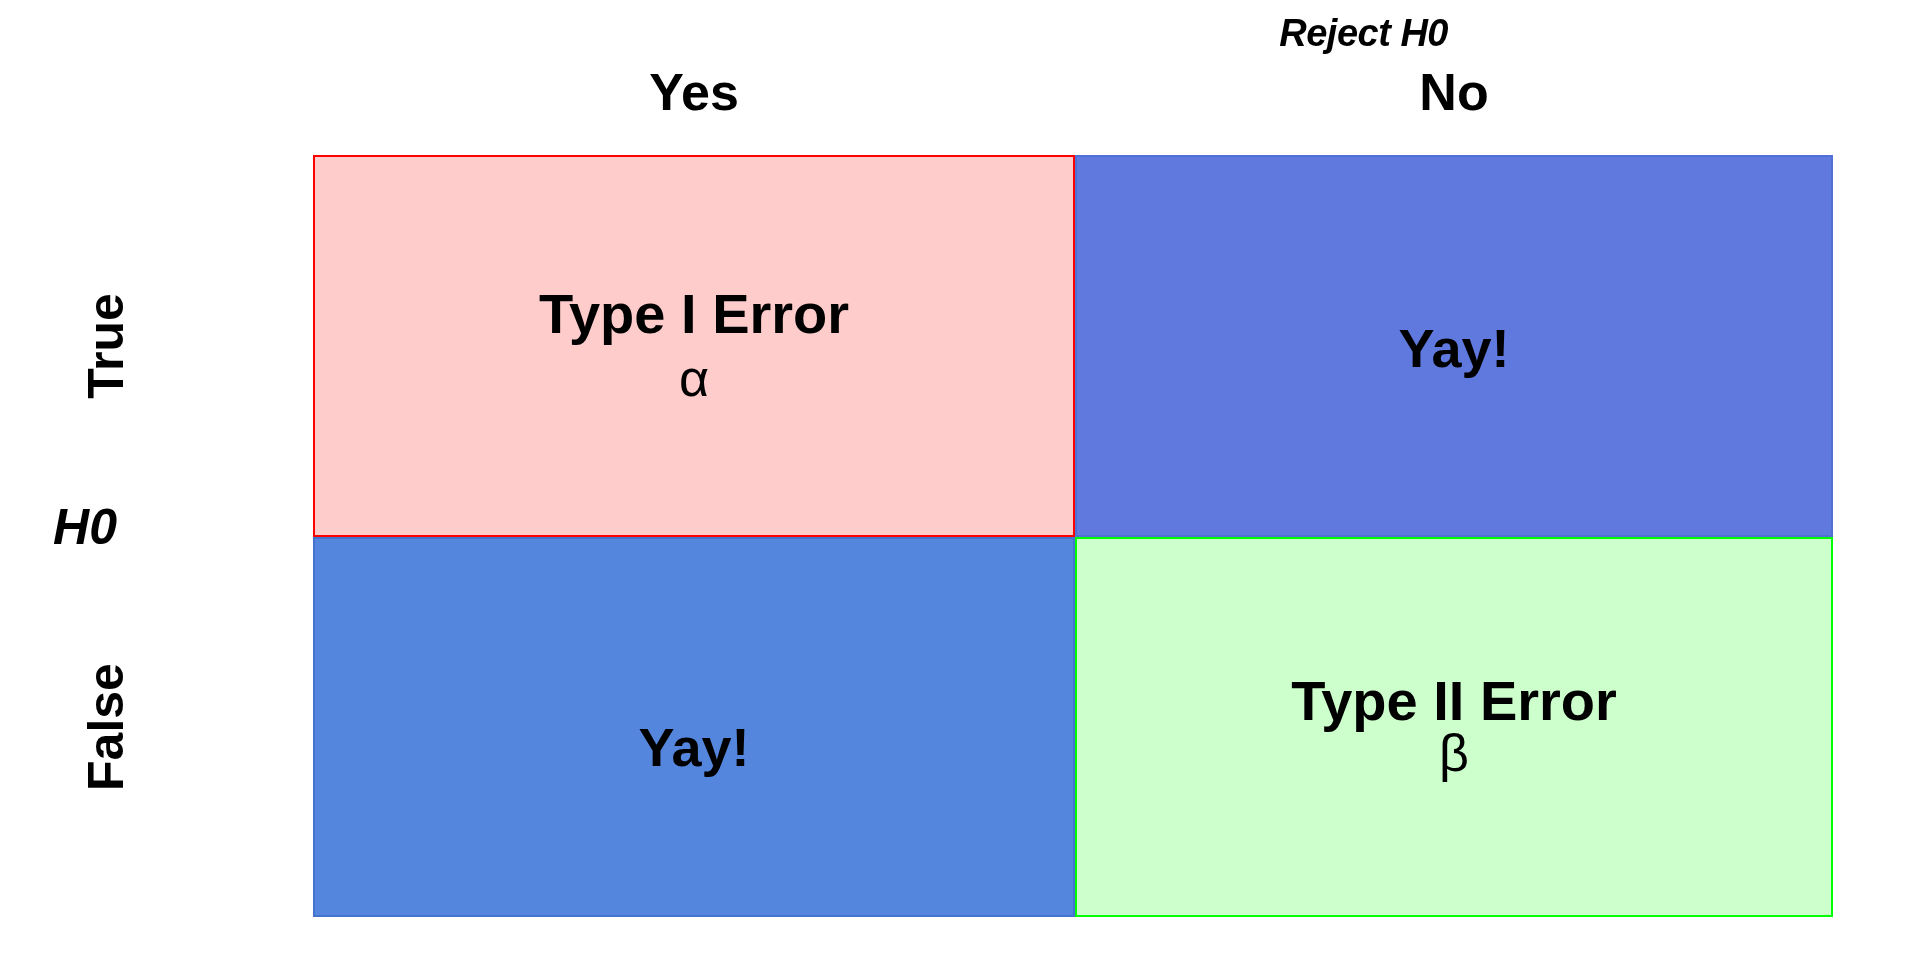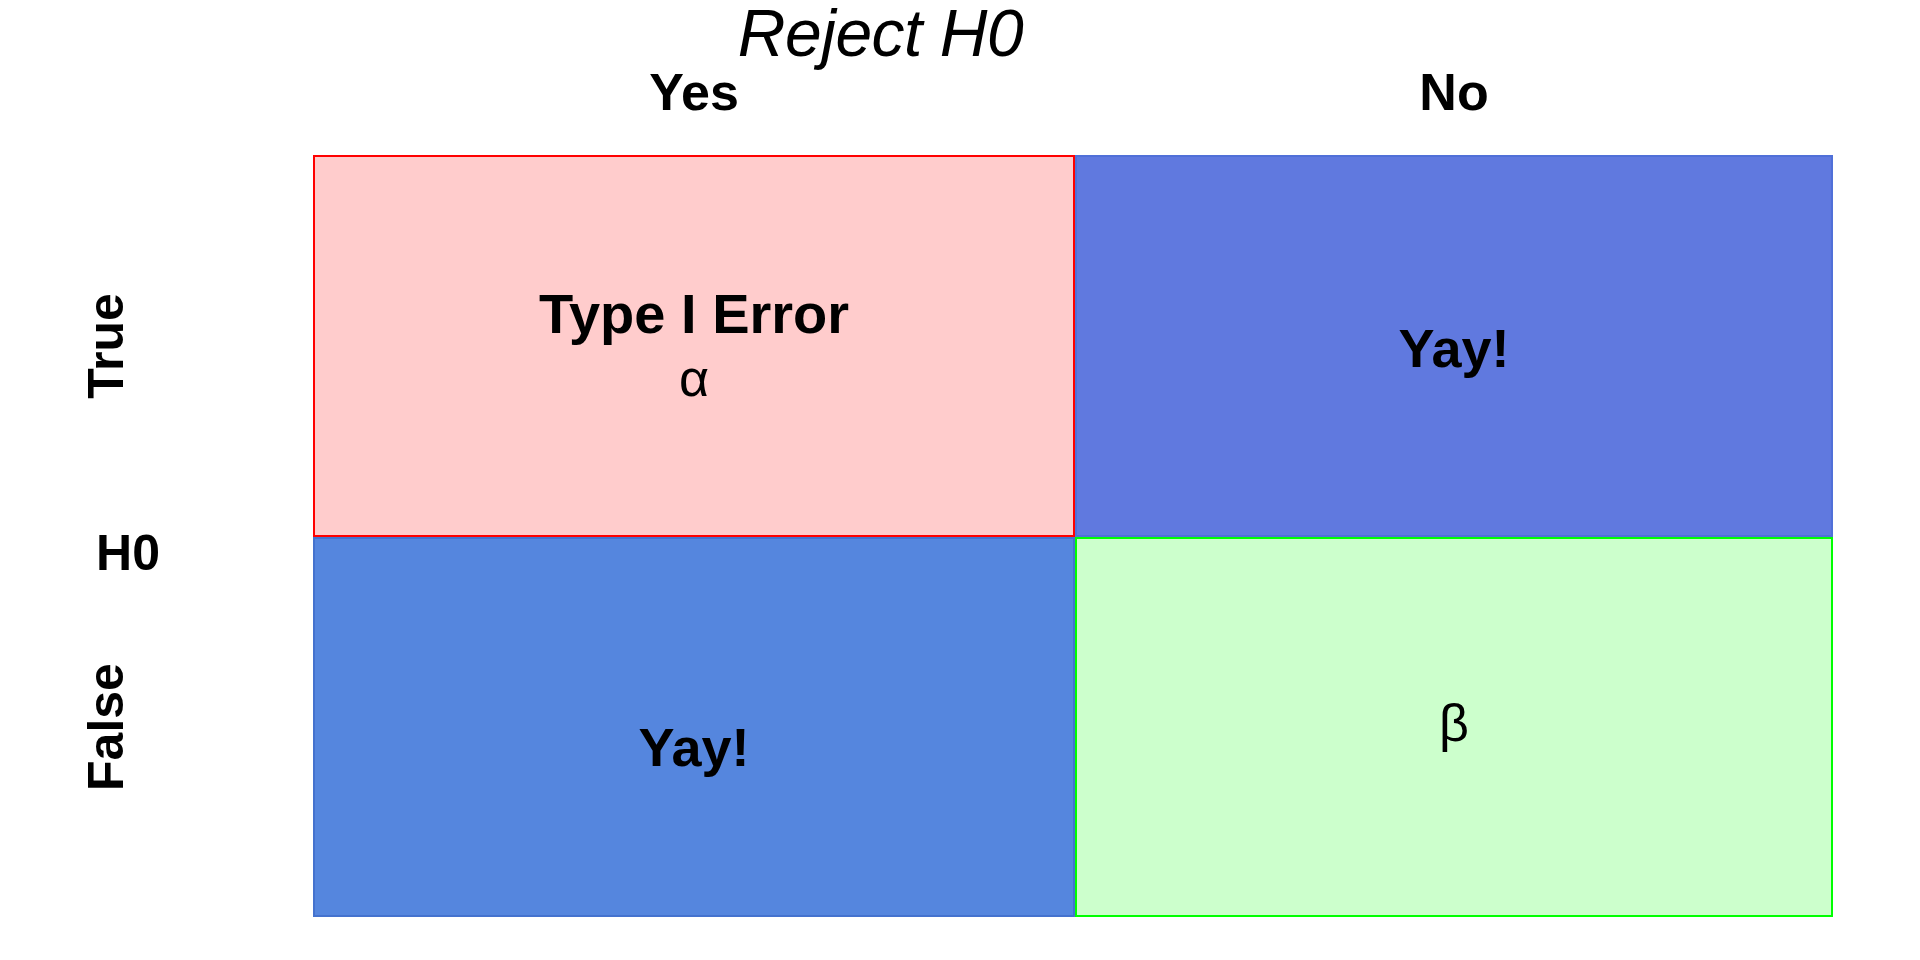--- a/index.html
+++ b/index.html
@@ -22,23 +22,23 @@
     width: 1920px;
     height: 960px;
   }
 
   
   .title {
     position: absolute;
     left: 313px;
     top: 2px;
     width: 1135px;
-    text-align: center;
-    font-size: 66px;
-    font-weight: normal;
+    text-align: right;
+    font-size: 38px;
+    font-weight: bold;
     font-style: italic;
     line-height: 62px;
     letter-spacing: -0.5px;
     white-space: nowrap;
   }
 
   
   .col-head {
     position: absolute;
     top: 63px;
@@ -48,25 +48,26 @@
     text-align: center;
     white-space: nowrap;
   }
   .col-head.yes { left: 313px; width: 762px; }
   .col-head.no  { left: 1075px; width: 758px; }
 
   
   .h0-label {
     position: absolute;
     left: 10px;
-    top: 525px;
+    top: 499px;
     width: 150px;
-    text-align: right;
+    text-align: center;
     font-size: 50px;
     font-weight: bold;
+    font-style: italic;
     line-height: 56px;
     white-space: nowrap;
   }
 
   
   .row-head {
     position: absolute;
     font-size: 50px;
     font-weight: bold;
     line-height: 52px;
@@ -193,18 +194,19 @@
     <div class="cell tr" style="background: rgb(96, 121, 223); border-color: rgb(80, 112, 216);">
       <div class="yay">Yay!</div>
     </div>
 
     <div class="cell bl" style="background: rgb(85, 134, 222); border-color: rgb(68, 114, 206);">
       <div class="yay">Yay!</div>
     </div>
 
     <div class="cell br" style="background: rgb(204, 255, 204); border-color: rgb(0, 255, 0);">
       <div class="stack">
+        <div class="err-title">Type II Error</div>
         <div class="err-symbol">β</div>
       </div>
     </div>
 
   </div>
 </div>
 
 </body></html>

